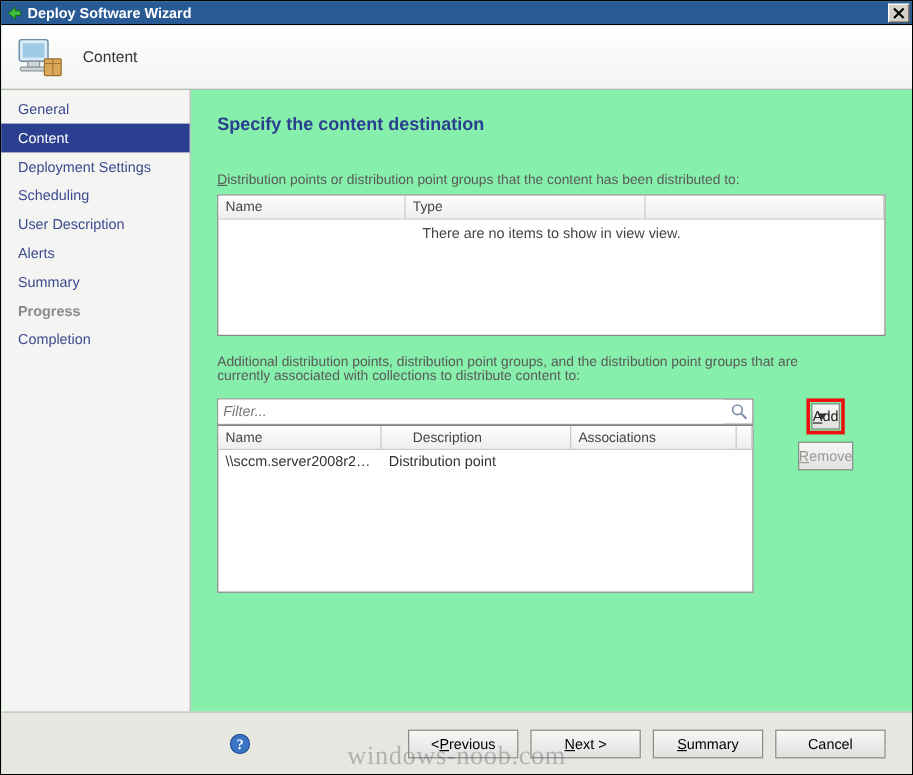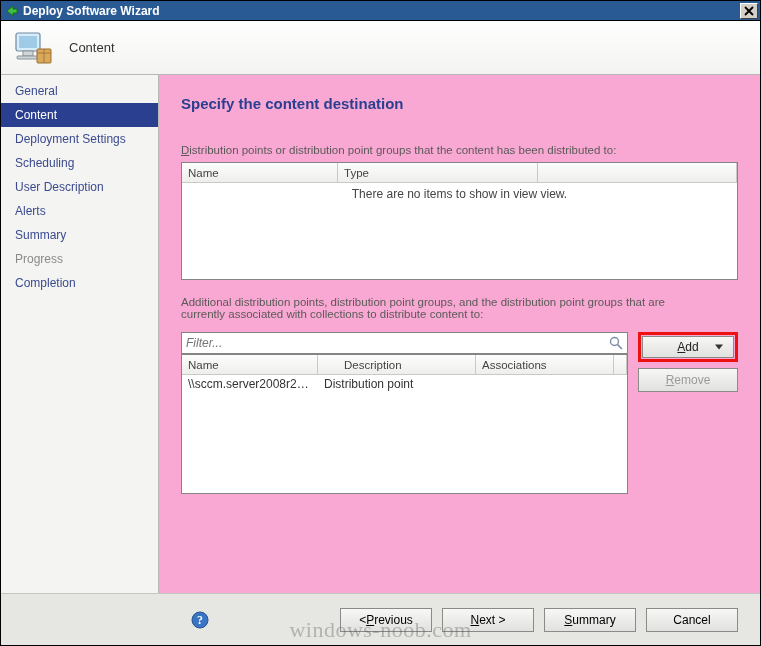--- a/index.html
+++ b/index.html
@@ -10,21 +10,21 @@
     background: #808080;
     width: 761px;
     height: 646px;
     overflow: hidden;
     position: relative;
   }
   .window {
     position: absolute;
     inset: 0;
     border: 1px solid #000;
-    background: #f9a8d4;
+    background: #86efac;
     display: flex;
     flex-direction: column;
   }
   .titlebar {
     height: 20px;
     background: linear-gradient(to bottom, #2a5a94, #2a5a94);
     color: #fff;
     display: flex;
     align-items: center;
     padding: 0 2px 0 4px;
@@ -85,20 +85,21 @@
   }
   .nav-item {
     padding: 4px 10px 4px 14px;
     color: #3b4a8f;
     cursor: default;
     font-size: 12px;
     line-height: 16px;
   }
   .nav-item.disabled {
     color: #8a8a88;
+    font-weight: bold;
   }
   .nav-item.selected {
     background: #2a3f8f;
     color: #fff;
   }
   .main {
     flex: 1;
     padding: 20px 22px 0 22px;
     display: flex;
     flex-direction: column;
@@ -209,20 +210,21 @@
     padding: 0 6px;
     overflow: hidden;
     white-space: nowrap;
     text-overflow: ellipsis;
   }
   .side-buttons {
     width: 100px;
     display: flex;
     flex-direction: column;
     gap: 6px;
+    align-items: center;
   }
   .btn {
     height: 24px;
     border: 1px solid #8a8a86;
     background: linear-gradient(to bottom,#f7f7f5,#e1e1df);
     font-size: 12px;
     color: #222;
     display: flex;
     align-items: center;
     justify-content: center;

